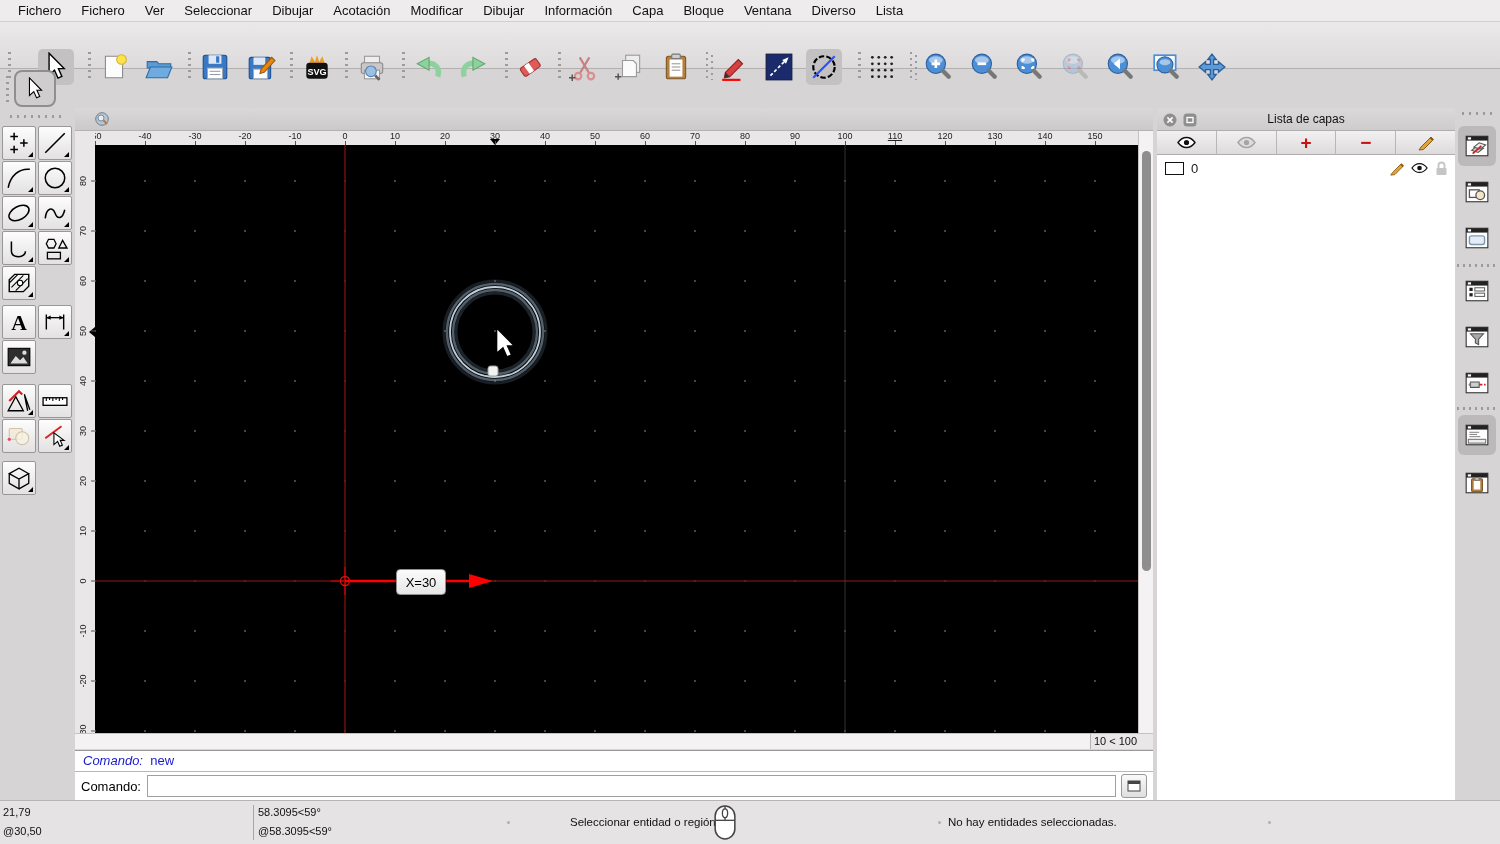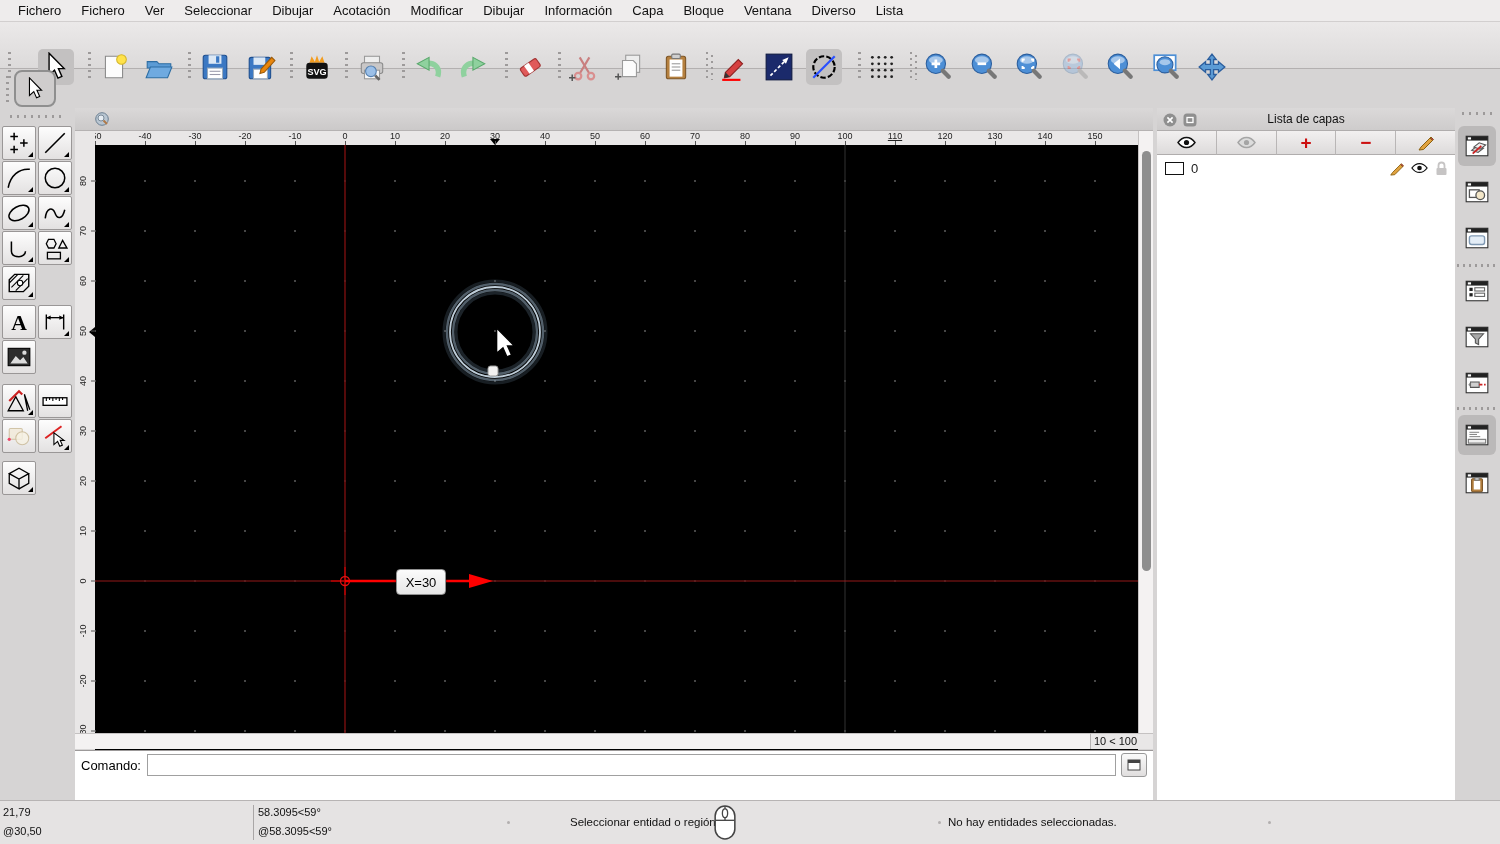--- a/index.html
+++ b/index.html
@@ -40,21 +40,21 @@
   #hruler{left:20px;top:23px;width:1043px;height:14px;background:#e9e7e7;overflow:hidden;}
   .hrl{position:absolute;top:0;transform:translateX(-50%);font-size:9px;color:#222;}
   .hrt{position:absolute;bottom:0;width:1px;height:4px;background:#555;}
   #hmarker{position:absolute;left:394.5px;bottom:0;width:0;height:0;
            border-left:5.5px solid transparent;border-right:5.5px solid transparent;border-top:6px solid #000;}
   #vruler{left:0;top:37px;width:20px;height:588px;background:#e9e7e7;overflow:hidden;}
   .vrl{position:absolute;left:8px;transform:translate(-50%,-50%) rotate(-90deg);font-size:9px;color:#222;white-space:nowrap;}
   .vrt{position:absolute;right:0;width:4px;height:1px;background:#555;transform:translateY(-50%);}
   #vmarker{position:absolute;right:0;top:181.5px;width:0;height:0;
            border-top:5.5px solid transparent;border-bottom:5.5px solid transparent;border-right:6px solid #000;}
-  #canvas{left:20px;top:37px;width:1043px;height:700px;background:#000;overflow:hidden;}
+  #canvas{left:20px;top:37px;width:1043px;height:588px;background:#000;overflow:hidden;}
   #griddots{left:0;top:0;width:1043px;height:588px;
             background-image:radial-gradient(circle,#464646 1px,transparent 1.5px);
             background-size:50px 50px;background-position:25px 11px;}
   #axis-tooltip{left:301px;top:424px;width:48px;height:24px;background:linear-gradient(#fbfbfb,#e6e6e6);
             border:1px solid #909090;border-radius:4px;box-shadow:0 1px 3px rgba(0,0,0,.6);
             font-size:13px;color:#000;display:flex;align-items:center;justify-content:center;}
   #vscroll{left:1063px;top:23px;width:15px;height:602px;background:#f4f2f2;border-left:1px solid #c5c2c2;box-sizing:border-box;}
   #vthumb{position:absolute;left:3px;top:20px;width:9px;height:420px;background:#8e8e8e;border-radius:5px;}
   #hscroll{left:0;top:625px;width:1015px;height:16px;background:#f4f2f2;border-top:1px solid #c5c2c2;box-sizing:border-box;}
   #grid-indicator{left:1015px;top:625px;width:63px;height:16px;background:#e9e7e7;border-top:1px solid #c5c2c2;
@@ -550,20 +550,24 @@
   </div>
 
   <div id="vscroll" class="abs">
     <div id="vthumb"></div>
   </div>
   <div id="hscroll" class="abs"></div>
   <div id="grid-indicator" class="abs">10 &lt; 100</div>
 </div>
 
 <div id="cmdblock" class="abs">
+  <div id="cmd-history">
+    <span class="prompt">Comando:</span>
+    <span>&nbsp;</span><span>new</span>
+  </div>
   <div id="cmd-row">
     <span id="cmd-label">Comando:</span>
     <input id="cmd-input" type="text" value="" style="">
     <div id="cmd-winbtn">
       <svg width="14" height="12" viewBox="0 0 14 12">
           <rect x="1" y="1" width="12" height="10" fill="#fff" stroke="#444"></rect>
           <rect x="1" y="1" width="12" height="3" fill="#444"></rect>
         </svg>
     </div>
   </div>

